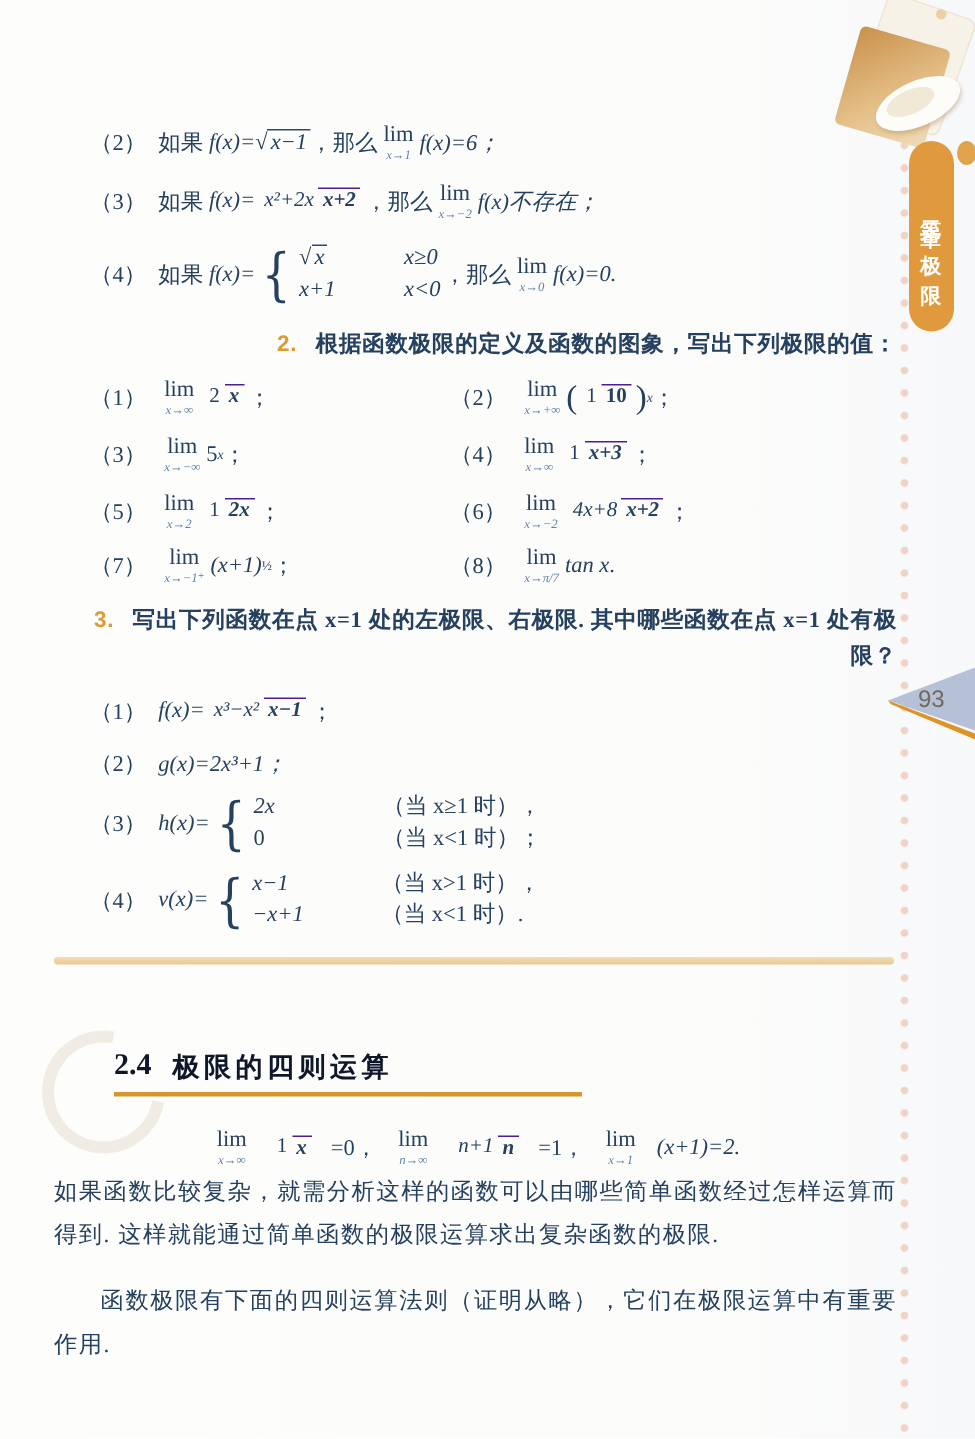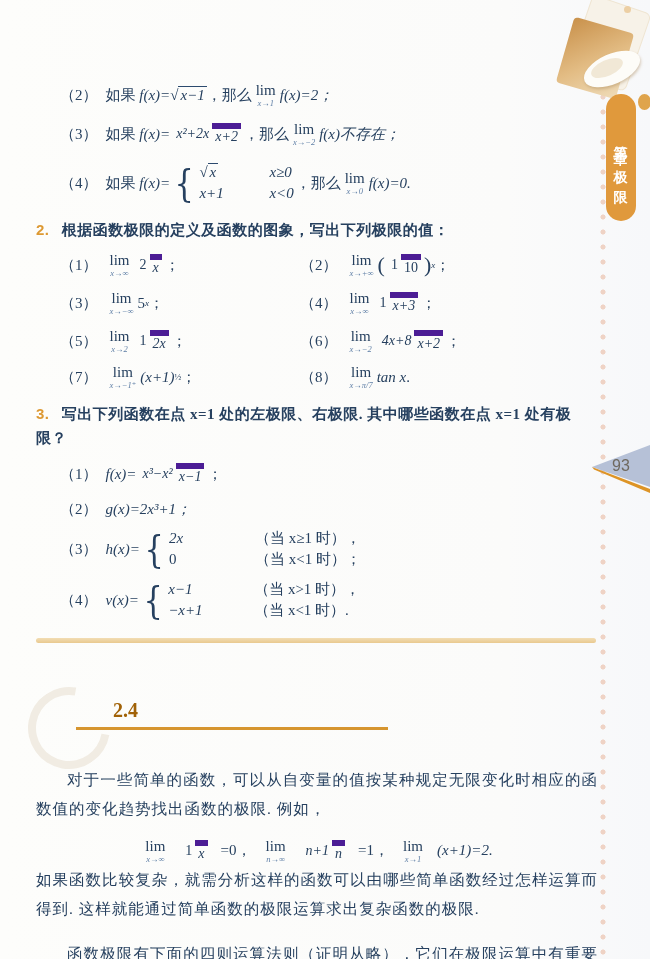--- a/index.html
+++ b/index.html
@@ -35,30 +35,30 @@
   .corner .d2{left:82px;top:94px;width:13px;height:16px;background:#dfa44c;}
   .corner .d3{left:56px;top:102px;width:6px;height:6px;background:#ecd8b6;}
   
   .content{position:absolute;left:36px;top:82px;width:562px;font-size:15px;}
   .exline{display:flex;align-items:center;padding-left:24px;min-height:26px;}
   .gap6{margin-top:6px;}
   .gap4{margin-top:4px;}
   .inum{margin-right:8px;white-space:nowrap;}
   .var{font-style:italic;}
   .num{font-style:normal;}
-  .qhead{margin-top:10px;line-height:24px;font-weight:600;letter-spacing:.5px;}
+  .qhead{margin-top:10px;line-height:24px;font-weight:600;letter-spacing:.5px;text-align:right;}
   .qnum{color:#dd9933;font-weight:bold;margin-right:8px;font-family:"Liberation Sans","DejaVu Sans",sans-serif;}
   
   .lim{display:inline-flex;flex-direction:column;align-items:center;line-height:1;
     vertical-align:middle;margin:0 4px;}
   .lim .l{font-size:15px;}
   .lim .s{font-size:8.5px;font-style:italic;color:#5f7fa6;margin-top:1px;white-space:nowrap;}
   .frac{display:inline-flex;align-items:center;line-height:1.15;
     vertical-align:middle;margin:0 3px;font-size:14px;}
-  .frac .b{border-top:6px solid #4c1d95;}
+  .frac .b{border-top:1px solid #4c1d95;font-weight:bold;}
   .frac span{padding:0 3px;}
   .sqrt{white-space:nowrap;}
   .sqrt .under{border-top:1px solid #2c4a6e;padding:0 2px;}
   .cases{display:inline-flex;align-items:center;vertical-align:middle;margin:0 2px;}
   .cases .brace{font-size:38px;font-weight:100;line-height:.9;margin-right:3px;
     font-family:"DejaVu Serif",serif;transform:scaleX(.8);}
   .cases .col{display:inline-flex;flex-direction:column;row-gap:2px;}
   .cases .row{display:grid;grid-template-columns:70px auto;align-items:center;line-height:1.3;}
   .cases.wide .row{grid-template-columns:86px auto;}
   sup{font-size:9px;}
@@ -68,21 +68,21 @@
   
   .ex3line{display:flex;align-items:center;padding-left:24px;}
   
   .divider{margin-top:12px;height:5px;width:560px;border-radius:3px;
     background:linear-gradient(180deg,#f2ddb4,#e9c98f);}
   
   .sect{position:relative;margin-top:56px;padding-left:40px;height:46px;}
   .swirl{position:absolute;left:-8px;top:-12px;width:66px;height:66px;border-radius:50%;
     border:8px solid #f1ece3;border-right-color:transparent;transform:rotate(-35deg);}
   .sect-line{position:relative;display:flex;align-items:flex-start;column-gap:14px;
-    color:#a16207;font-weight:bold;margin-left:37px;}
+    color:#0f172a;font-weight:bold;}
   .sect-num{font-size:20px;font-family:"Liberation Serif",serif;}
   .sect-title{font-size:18px;letter-spacing:3px;}
   .sect-underline{position:relative;margin-top:5px;width:312px;height:2.5px;background:#d6952f;}
   
   .para{margin-top:20px;text-indent:2em;font-size:15.5px;line-height:29px;
     letter-spacing:1px;text-align:justify;}
   .para.tight{margin-top:2px;}
   .formula{margin-top:8px;display:flex;justify-content:center;align-items:center;
     column-gap:10px;font-size:15px;}
 </style>
@@ -116,21 +116,21 @@
   <div class="exline">
     <span class="inum">（2）</span>
     <span>如果</span>&nbsp;
     <span class="var">f(x)=</span>
     <span class="sqrt"><span class="num">√</span><span class="under var">x−1</span></span>
     <span>，那么</span>
     <span class="lim">
         <span class="l">lim</span>
         <span class="s">x→1</span>
       </span>
-    <span class="var">f(x)=2；</span>
+    <span class="var">f(x)=6；</span>
   </div>
 
   <div class="exline gap6" style="min-height:40px">
     <span class="inum">（3）</span>
     <span>如果</span>&nbsp;
     <span class="var">f(x)=</span>
     <span class="frac">
         <span class="var">x²+2x</span>
         <span class="b var">x+2</span>
       </span>
@@ -322,25 +322,25 @@
       </span>
     </span>
   </div>
 
   <div class="divider"></div>
 
   <div class="sect">
     <div class="swirl"></div>
     <div class="sect-line">
       <span class="sect-num">2.4</span>
+      <span class="sect-title">极限的四则运算</span>
     </div>
     <div class="sect-underline"></div>
   </div>
 
-  <p class="para">对于一些简单的函数，可以从自变量的值按某种规定无限变化时相应的函数值的变化趋势找出函数的极限. 例如，</p>
 
   <div class="formula">
     <span class="lim">
         <span class="l">lim</span>
         <span class="s">x→∞</span>
       </span>
     <span class="frac">
         <span class="num">1</span>
         <span class="b var">x</span>
       </span>

